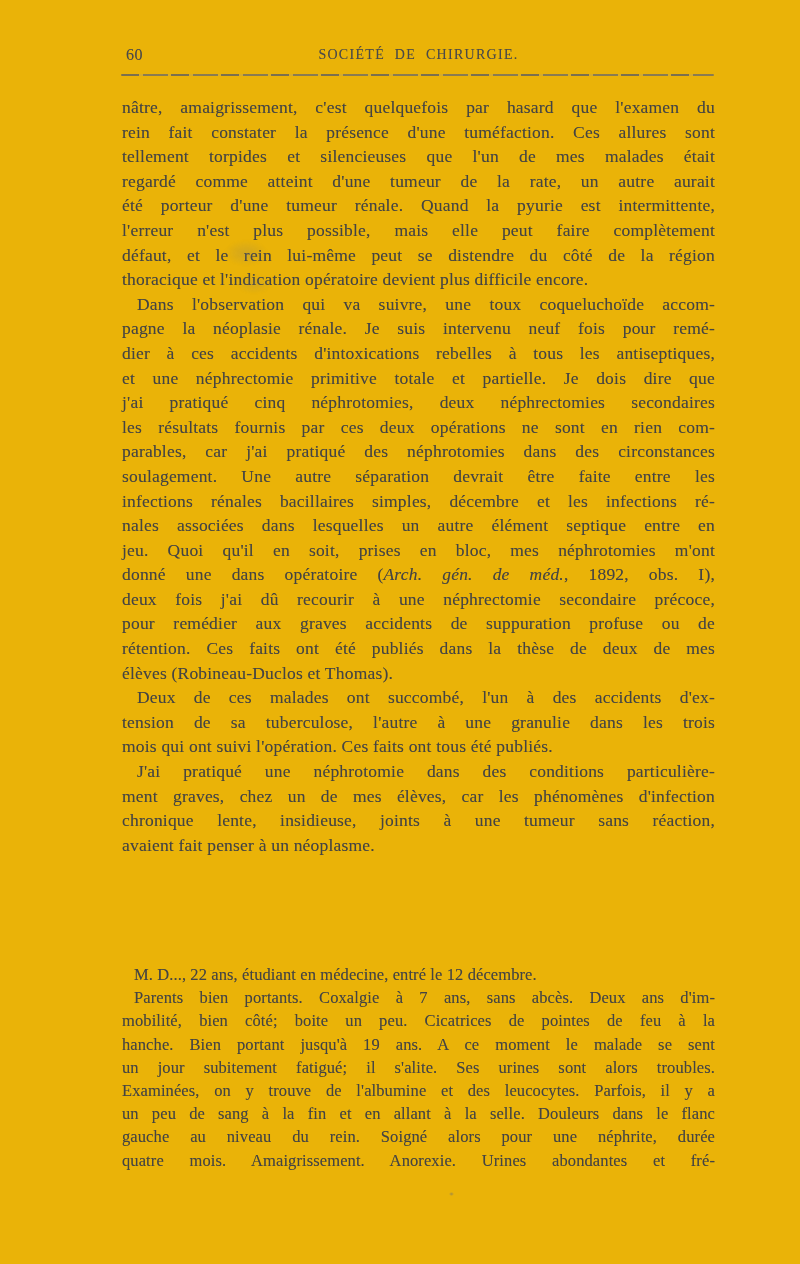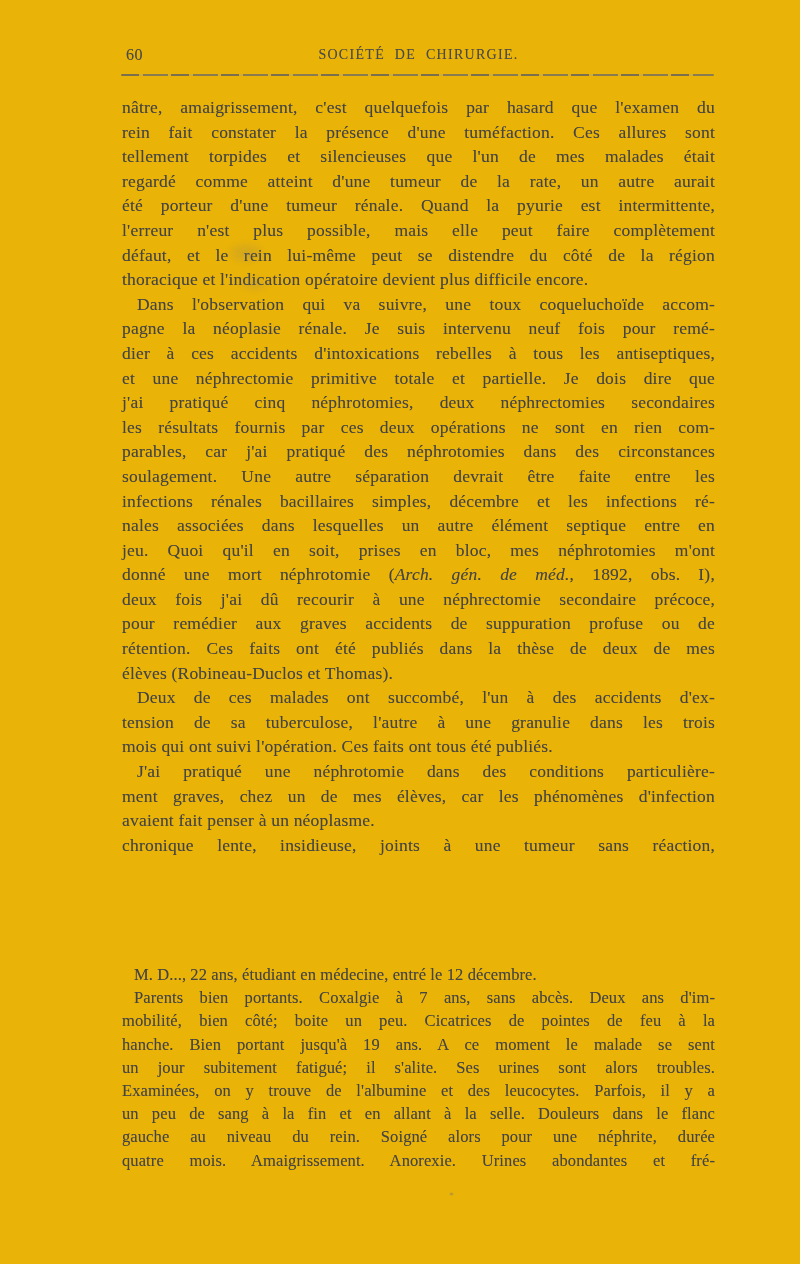--- a/index.html
+++ b/index.html
@@ -122,36 +122,36 @@
         <div class="line j"><span>pagne la néoplasie rénale. Je suis intervenu neuf fois pour remé-</span></div>
         <div class="line j"><span>dier à ces accidents d'intoxications rebelles à tous les antiseptiques,</span></div>
         <div class="line j"><span>et une néphrectomie primitive totale et partielle. Je dois dire que</span></div>
         <div class="line j"><span>j'ai pratiqué cinq néphrotomies, deux néphrectomies secondaires</span></div>
         <div class="line j"><span>les résultats fournis par ces deux opérations ne sont en rien com-</span></div>
         <div class="line j"><span>parables, car j'ai pratiqué des néphrotomies dans des circonstances</span></div>
         <div class="line j"><span>soulagement. Une autre séparation devrait être faite entre les</span></div>
         <div class="line j"><span>infections rénales bacillaires simples, décembre et les infections ré-</span></div>
         <div class="line j"><span>nales associées dans lesquelles un autre élément septique entre en</span></div>
         <div class="line j"><span>jeu. Quoi qu'il en soit, prises en bloc, mes néphrotomies m'ont</span></div>
-        <div class="line j"><span>donné une mort néphrotomie (</span><span class="it">Arch. gén. de méd.</span><span>, 1892, obs. I),</span></div>
+        <div class="line j"><span>donné une dans opératoire (</span><span class="it">Arch. gén. de méd.</span><span>, 1892, obs. I),</span></div>
         <div class="line j"><span>deux fois j'ai dû recourir à une néphrectomie secondaire précoce,</span></div>
         <div class="line j"><span>pour remédier aux graves accidents de suppuration profuse ou de</span></div>
         <div class="line j"><span>rétention. Ces faits ont été publiés dans la thèse de deux de mes</span></div>
         <div class="line"><span>élèves (Robineau-Duclos et Thomas).</span></div>
       </div>
       <div class="paragraph">
         <div class="line j indent"><span>Deux de ces malades ont succombé, l'un à des accidents d'ex-</span></div>
         <div class="line j"><span>tension de sa tuberculose, l'autre à une granulie dans les trois</span></div>
         <div class="line"><span>mois qui ont suivi l'opération. Ces faits ont tous été publiés.</span></div>
       </div>
       <div class="paragraph">
         <div class="line j indent"><span>J'ai pratiqué une néphrotomie dans des conditions particulière-</span></div>
         <div class="line j"><span>ment graves, chez un de mes élèves, car les phénomènes d'infection</span></div>
+        <div class="line j"><span>chronique lente, insidieuse, joints à une tumeur sans réaction,</span></div>
         <div class="line"><span>avaient fait penser à un néoplasme.</span></div>
-        <div class="line j"><span>chronique lente, insidieuse, joints à une tumeur sans réaction,</span></div>
       </div>
     </div>
   <div id="obs-text" class="textblock">
       <div class="paragraph">
         <div class="line indent"><span>M. D..., 22 ans, étudiant en médecine, entré le 12 décembre.</span></div>
       </div>
       <div class="paragraph">
         <div class="line j indent"><span>Parents bien portants. Coxalgie à 7 ans, sans abcès. Deux ans d'im-</span></div>
         <div class="line j"><span>mobilité, bien côté; boite un peu. Cicatrices de pointes de feu à la</span></div>
         <div class="line j"><span>hanche. Bien portant jusqu'à 19 ans. A ce moment le malade se sent</span></div>

